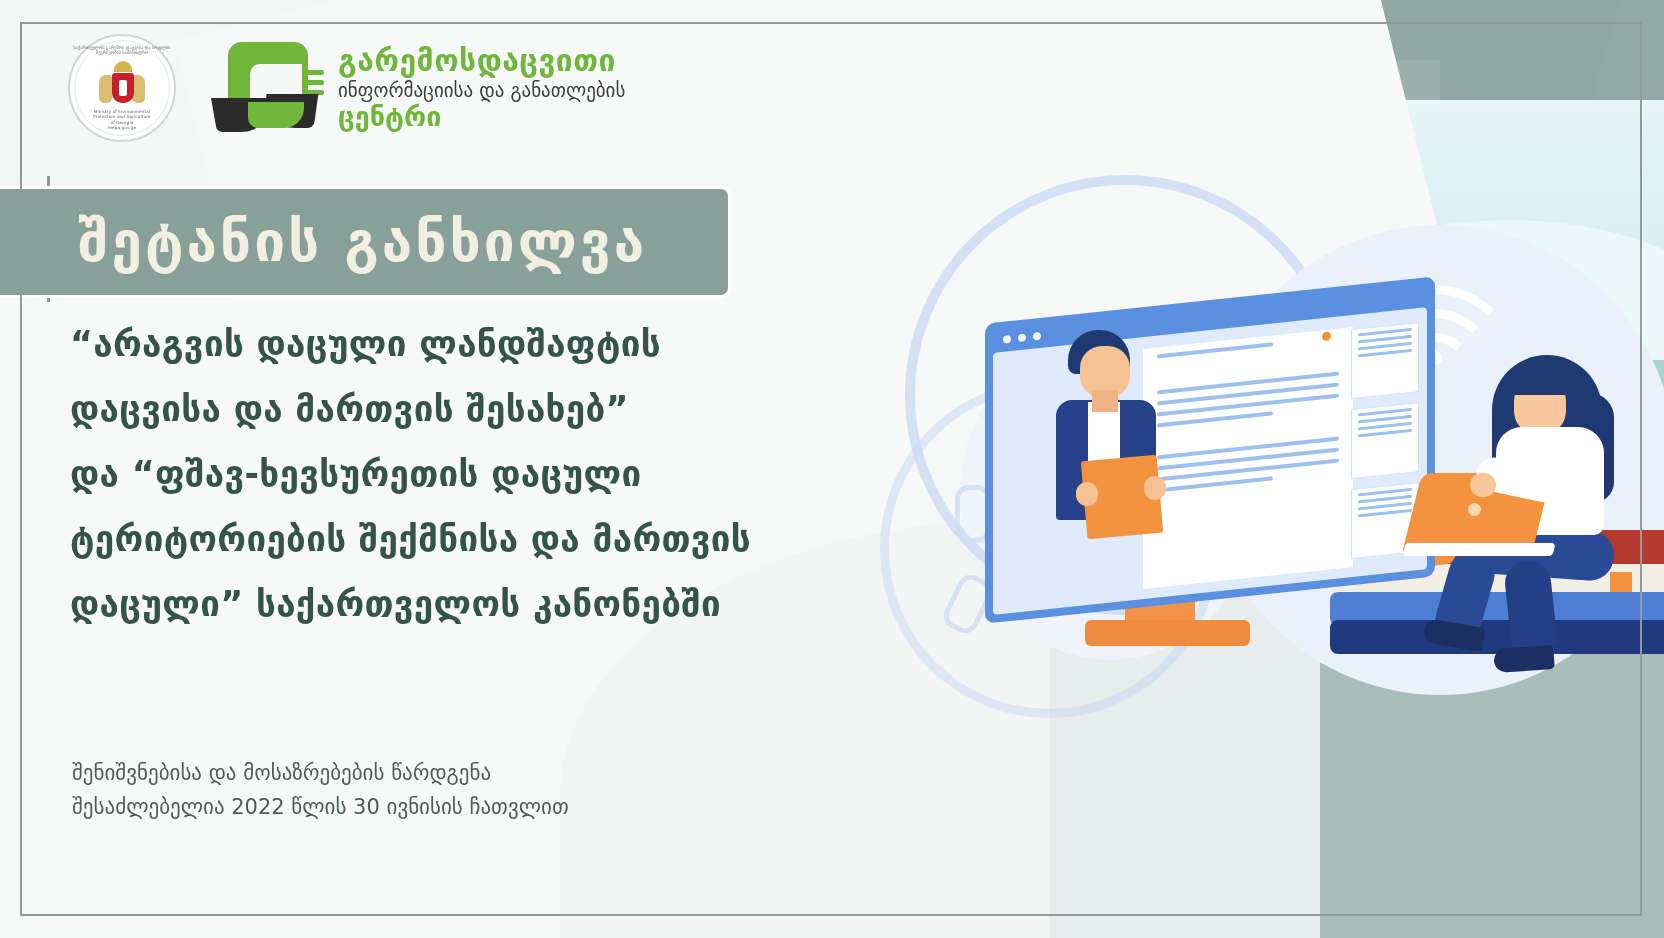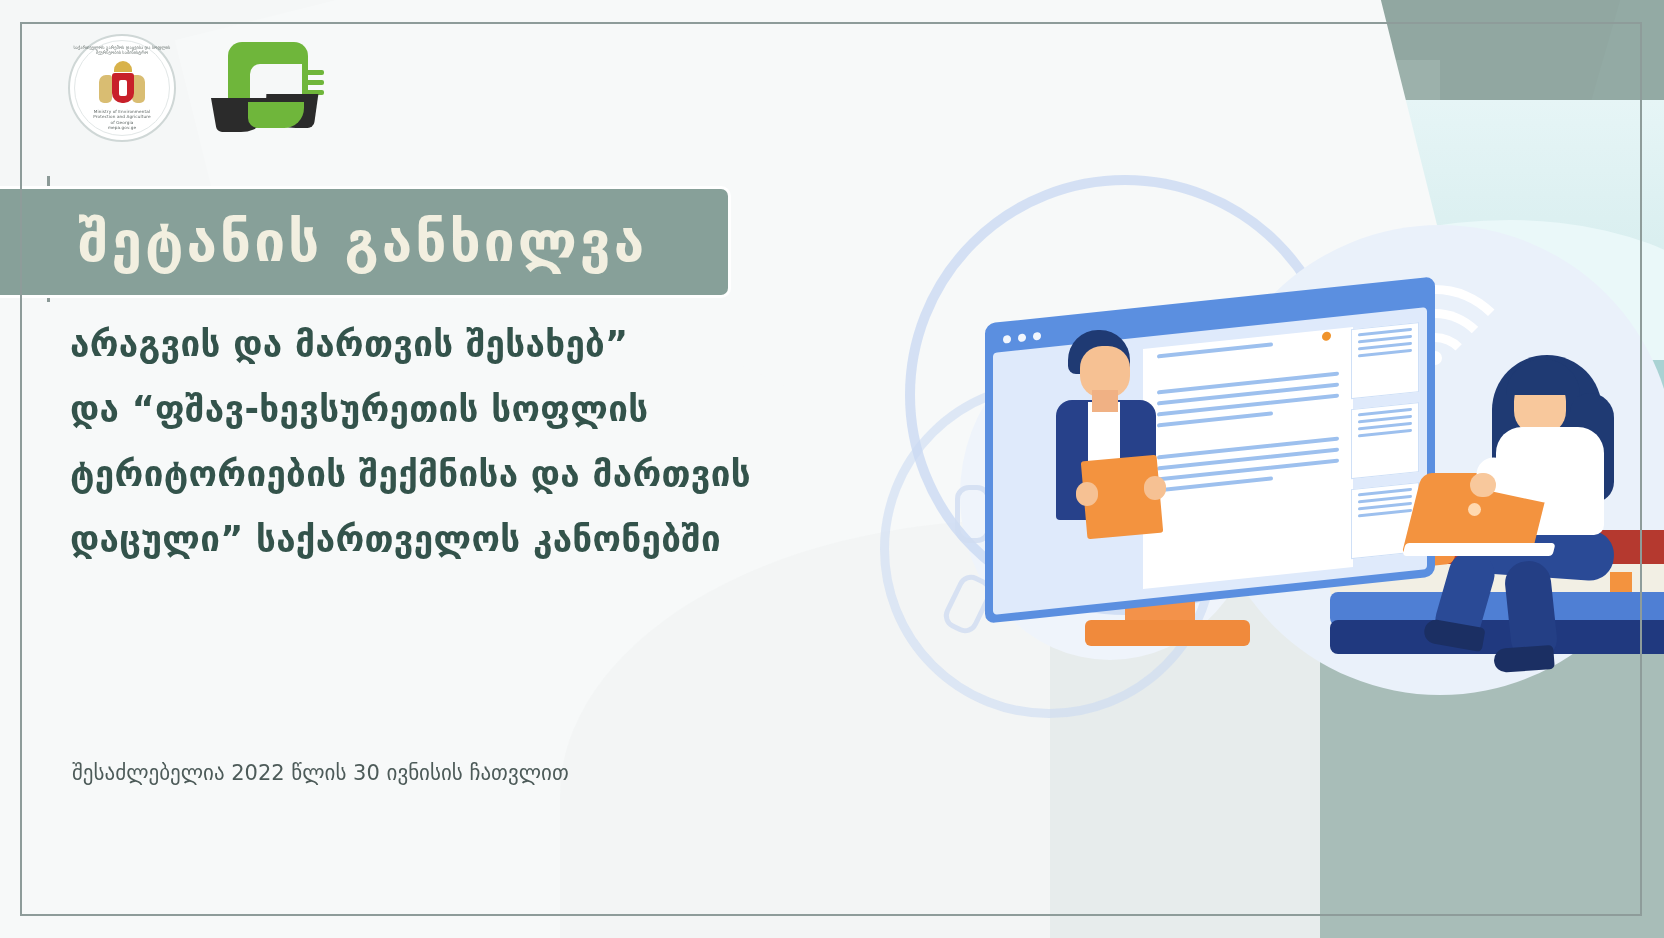--- a/index.html
+++ b/index.html
@@ -383,34 +383,41 @@
       <div class="ceic-mark">
         <div class="gblock"></div>
         <div class="gcut"></div>
         <div class="bar b1"></div>
         <div class="bar b2"></div>
         <div class="bar b3"></div>
         <div class="bookL"></div>
         <div class="bookR"></div>
         <div class="bookG"></div>
       </div>
+      <div class="ceic-text">
+        <div class="l1">გარემოსდაცვითი</div>
+        <div class="l2">ინფორმაციისა და განათლების</div>
+        <div class="l3">ცენტრი</div>
+      </div>
     </div>
   </div>
 
   <div class="banner-tick"></div>
   <div class="banner">
     <div class="txt">შეტანის განხილვა</div>
   </div>
 
   <div class="body-text">
-    <div>არაგვის და მართვის შესახებ”</div>
-    <div>და “ფშავ-ხევსურეთის სოფლის</div>
+    <div>“არაგვის დაცული ლანდშაფტის</div>
+    <div>დაცვისა და მართვის შესახებ”</div>
+    <div>და “ფშავ-ხევსურეთის დაცული</div>
     <div>ტერიტორიების შექმნისა და მართვის</div>
     <div>დაცული” საქართველოს კანონებში</div>
   </div>
 
   <div class="note">
+    <div>შენიშვნებისა და მოსაზრებების  წარდგენა</div>
     <div>შესაძლებელია 2022 წლის 30 ივნისის ჩათვლით</div>
   </div>
 
 
   <div class="frame-line"></div>
 </div>
 
 </body></html>

